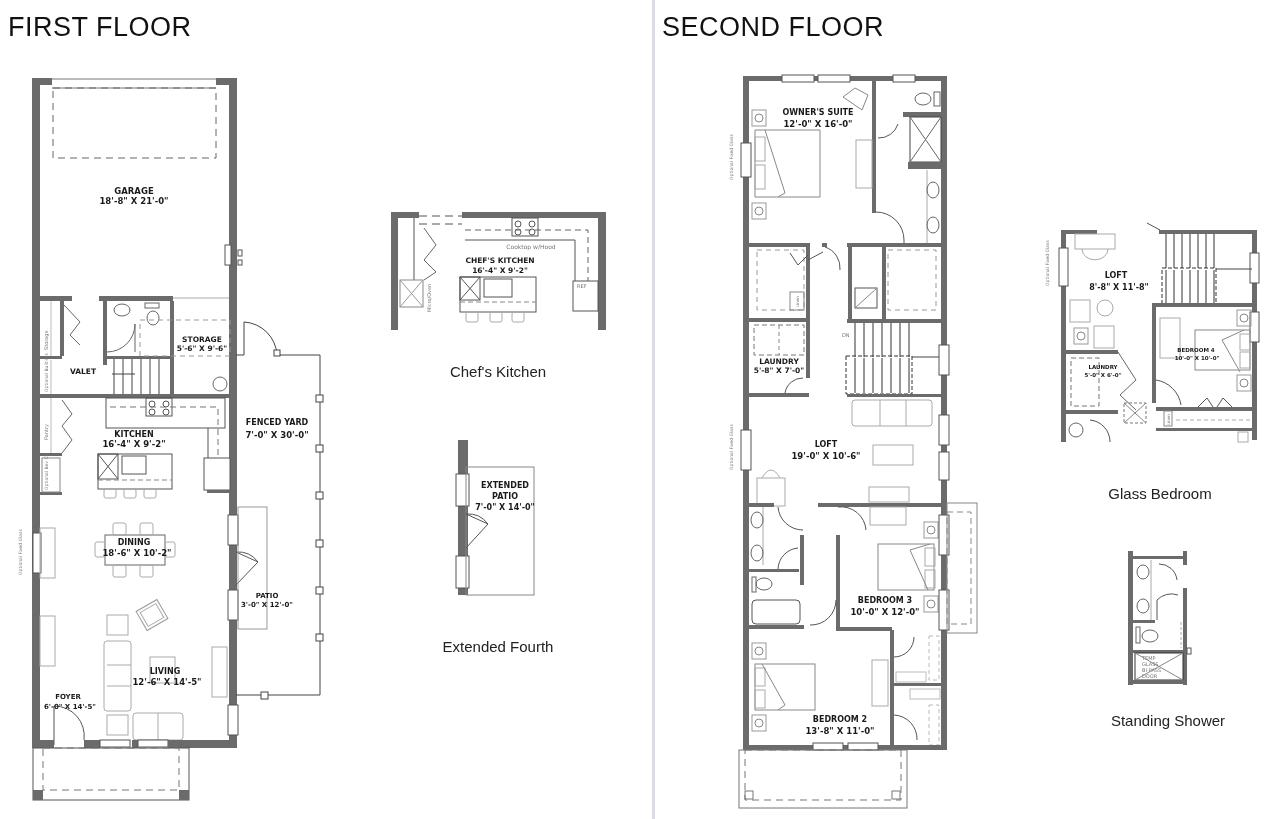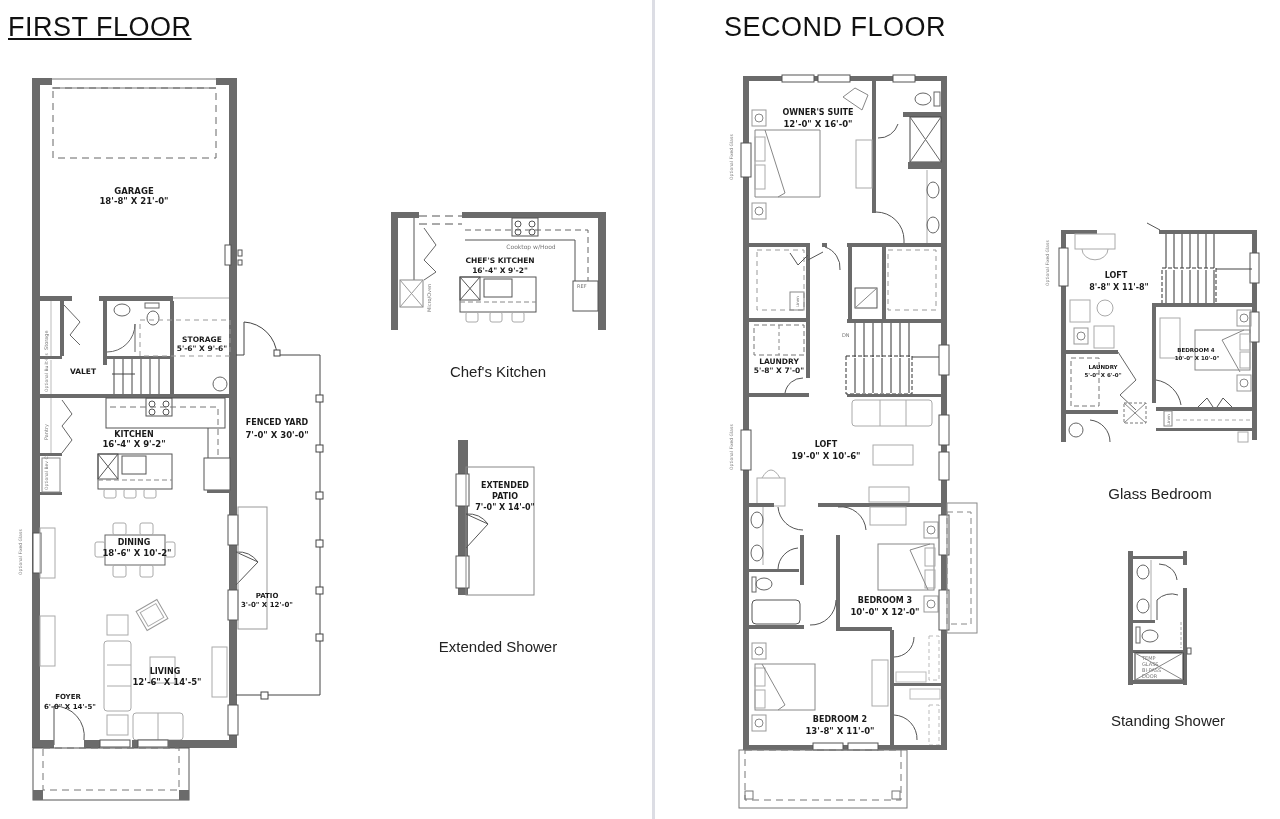--- a/index.html
+++ b/index.html
@@ -7,26 +7,26 @@
   .title { position:absolute; font-family:"Liberation Sans", sans-serif; font-size:27px; font-weight:400; letter-spacing:0.5px; color:#111; }
   .caption { position:absolute; font-family:"Liberation Sans", sans-serif; font-size:15px; color:#222; text-align:center; }
   .divider { position:absolute; left:652px; top:0; width:3px; height:819px; background:#dcdde4; }
   svg { position:absolute; left:0; top:0; }
   .lbl { font-family:"DejaVu Sans", sans-serif; font-weight:700; fill:#1a1a1a; }
   .sm { font-family:"DejaVu Sans", sans-serif; fill:#777; }
 </style>
 </head>
 <body>
 
-<div class="title" style="left:8px;top:12px;text-decoration:underline;">FIRST FLOOR</div>
-<div class="title" style="left:724px;top:12px;">SECOND FLOOR</div>
+<div class="title" style="left:8px;top:12px;">FIRST FLOOR</div>
+<div class="title" style="left:662px;top:12px;">SECOND FLOOR</div>
 <div class="divider"></div>
 
 <div class="caption" style="left:420px;top:363px;width:156px;">Chef's Kitchen</div>
-<div class="caption" style="left:420px;top:638px;width:156px;">Extended Shower</div>
+<div class="caption" style="left:420px;top:638px;width:156px;">Extended Fourth</div>
 <div class="caption" style="left:1080px;top:485px;width:160px;">Glass Bedroom</div>
 <div class="caption" style="left:1088px;top:712px;width:160px;">Standing Shower</div>
 
 <svg width="1280" height="819" viewBox="0 0 1280 819">
 
   <g stroke="#555" fill="none">
 
     <rect x="32" y="78" width="8" height="670" fill="#6b6b6b" stroke="none"></rect>
     <rect x="229" y="78" width="8" height="670" fill="#6b6b6b" stroke="none"></rect>
     <rect x="32" y="78" width="20" height="7" fill="#6b6b6b" stroke="none"></rect>

